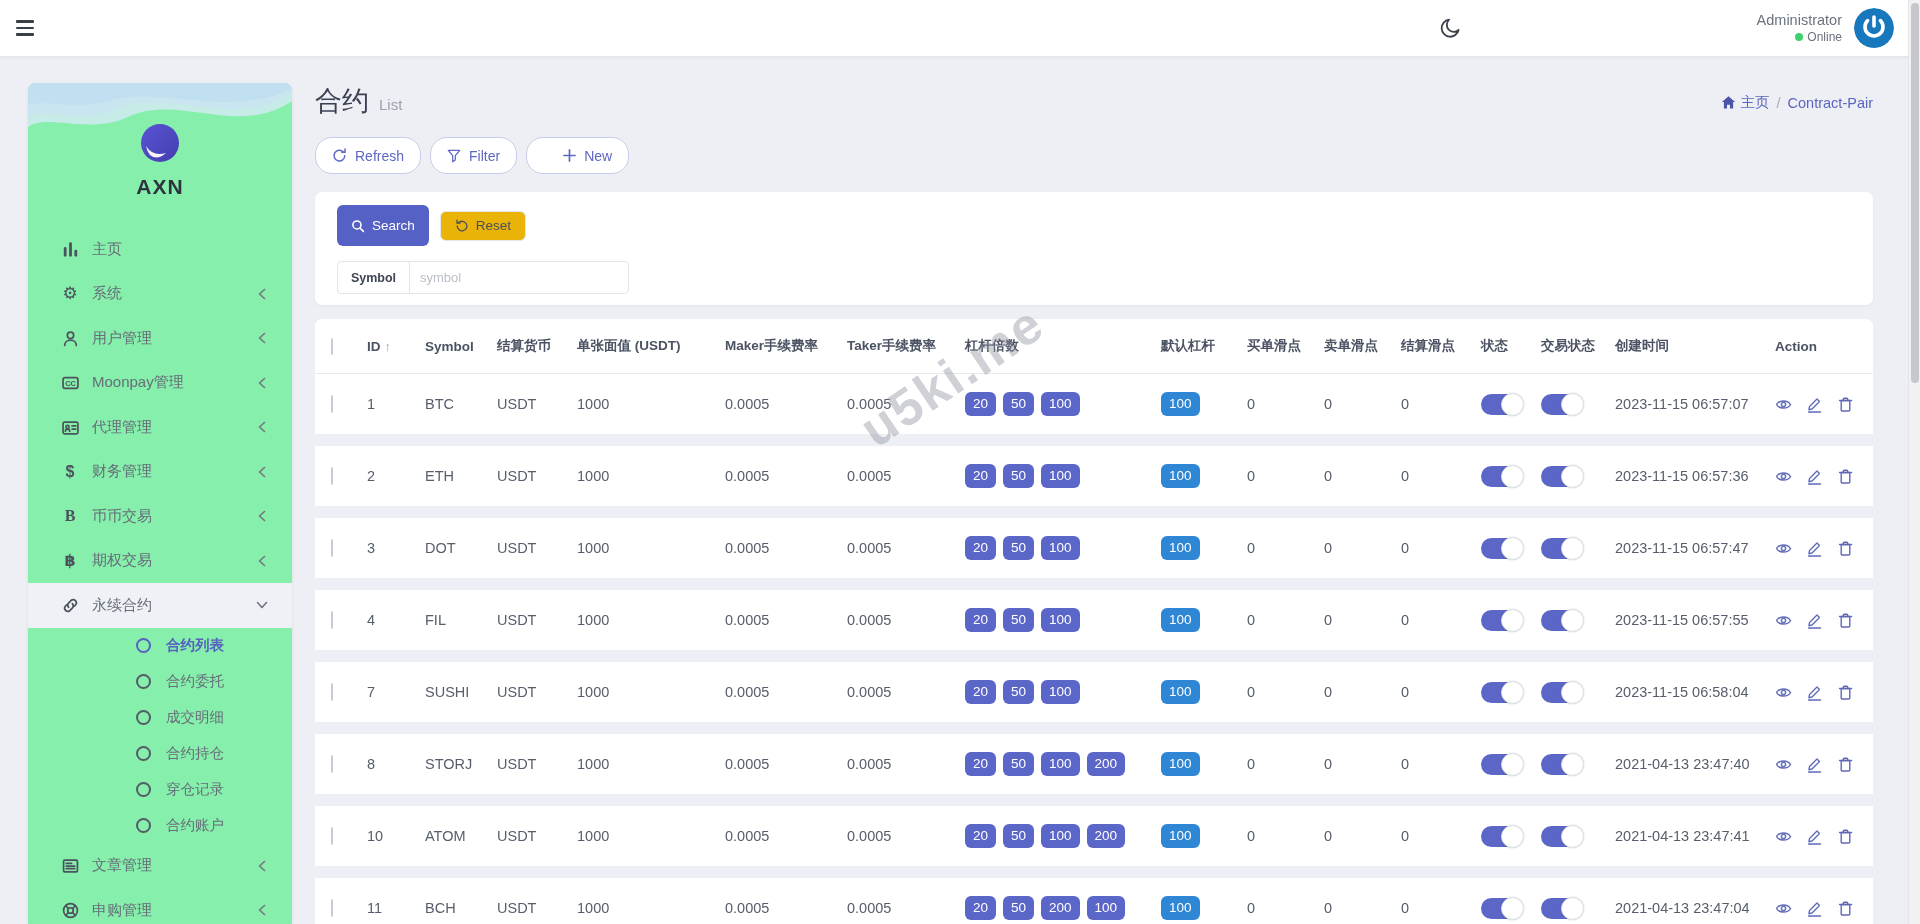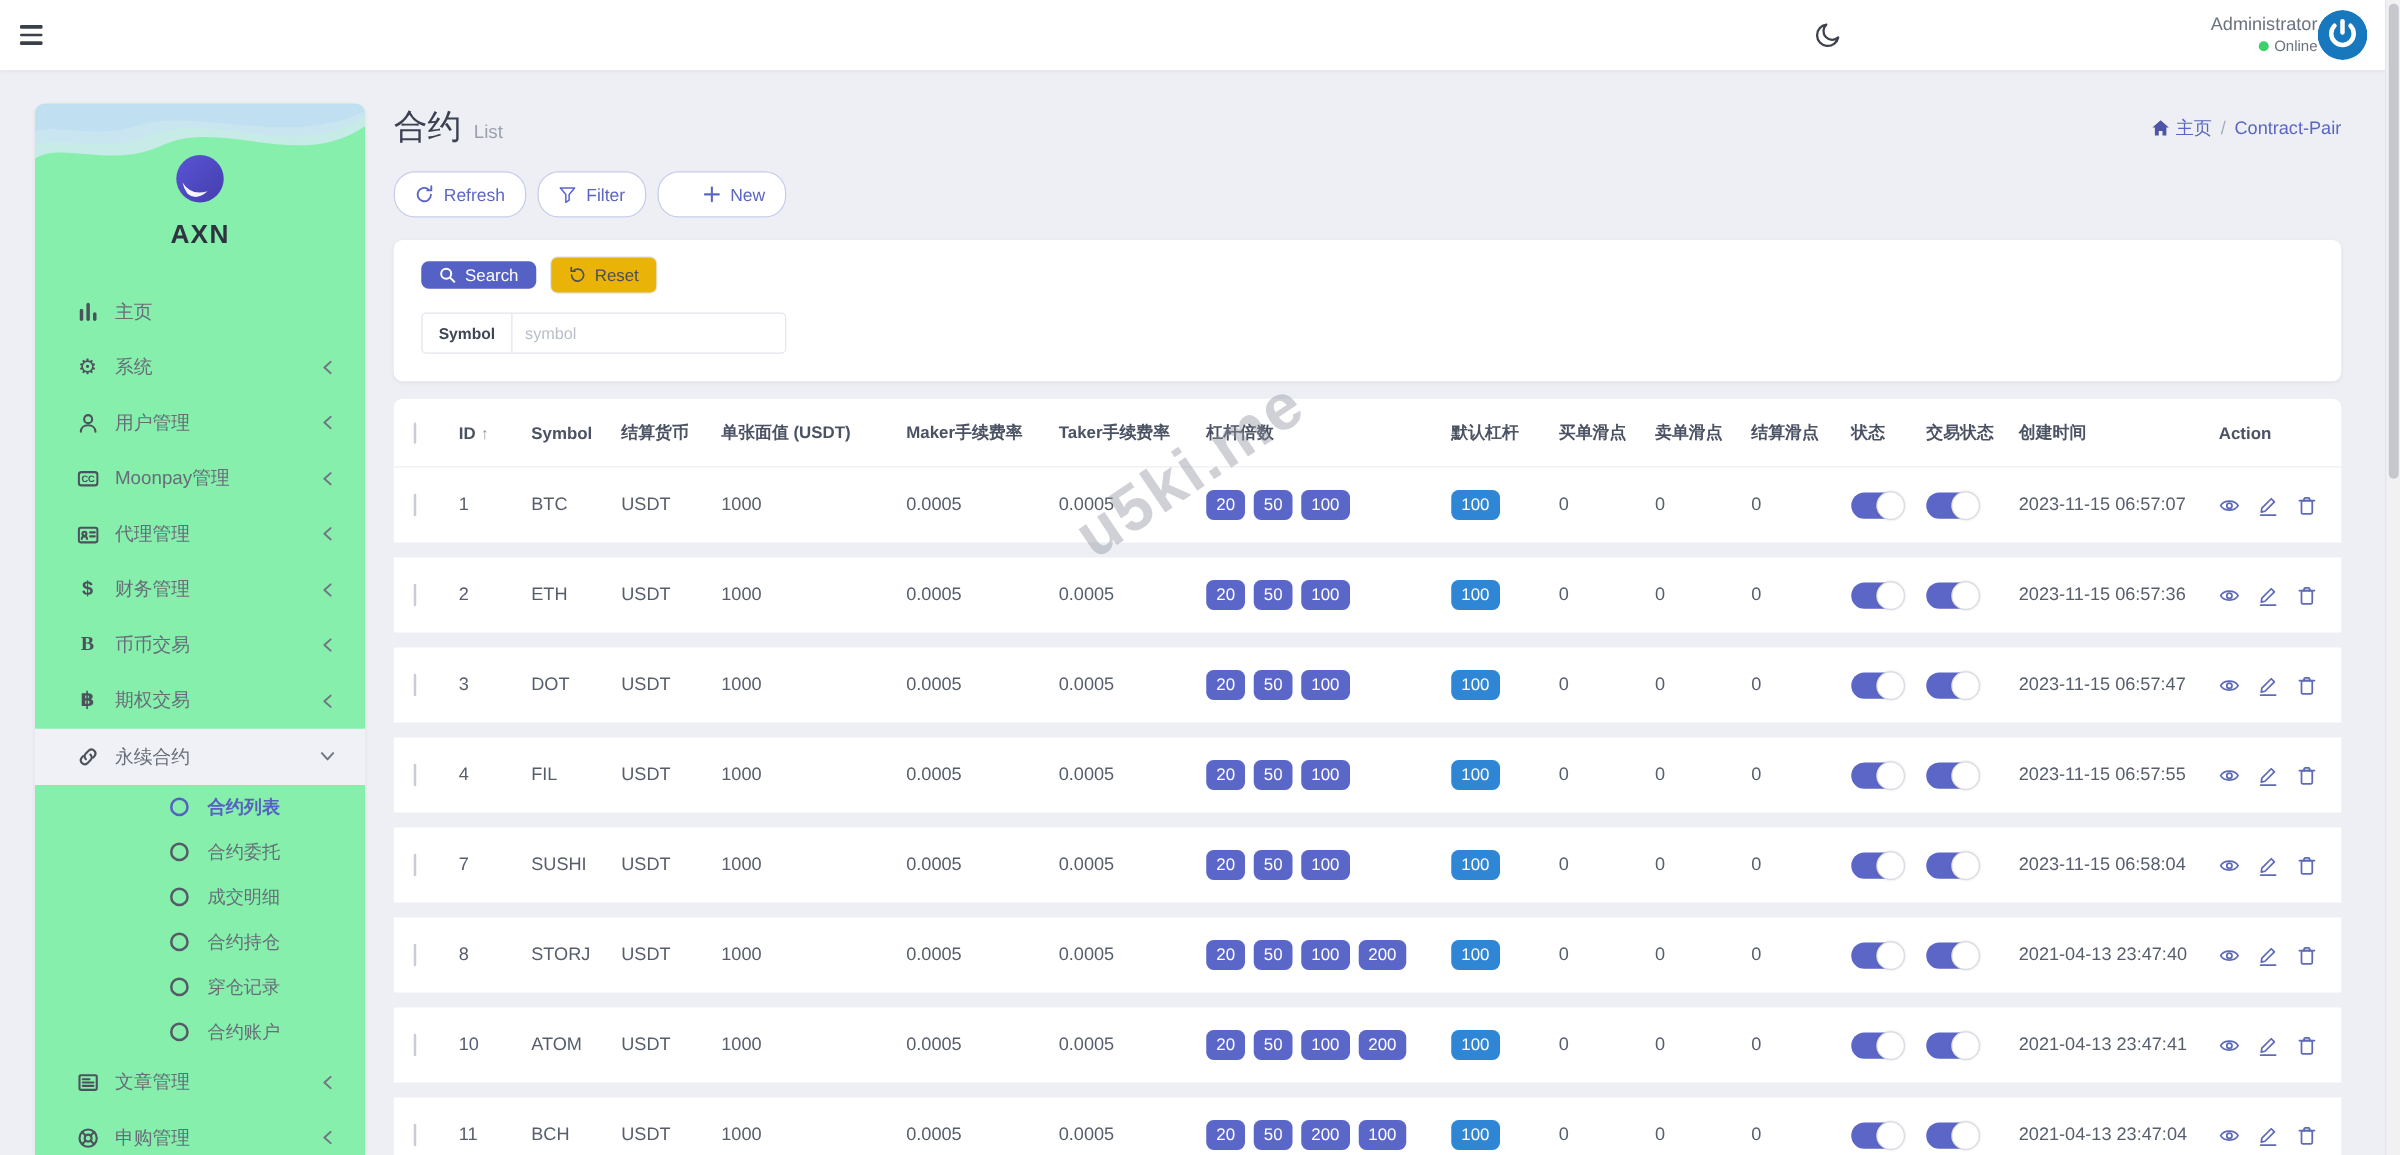--- a/index.html
+++ b/index.html
@@ -5,21 +5,21 @@
   * { box-sizing: border-box; margin: 0; padding: 0; }
   html,body { width:1920px; height:924px; overflow:hidden; }
   body { background:#edeff4; font-family:"Liberation Sans","DejaVu Sans",sans-serif; color:#4a5160; position:relative; }
 
   
   .topbar { position:absolute; top:0; left:0; width:1920px; height:56px; background:#fff; box-shadow:0 1px 4px rgba(20,25,60,.07); display:flex; align-items:center; z-index:5; }
   .hamburger { margin-left:16px; width:26px; height:26px; display:flex; flex-direction:column; justify-content:center; gap:4px; cursor:pointer; }
   .hamburger span { display:block; width:18px; height:2.4px; background:#3a3f48; border-radius:1px; }
   .tb-right { margin-left:auto; display:flex; align-items:center; padding-right:26px; }
   .moon { margin-right:295px; width:22px; height:22px; }
-  .user-block { text-align:right; line-height:1.25; }
+  .user-block { text-align:right; margin-right:12px; line-height:1.25; }
   .user-name { font-size:14.5px; color:#6a7280; }
   .user-status { font-size:12px; color:#6a7280; display:flex; align-items:center; justify-content:flex-end; gap:4px; }
   .dot { width:8px; height:8px; border-radius:50%; background:#3ecf6e; display:inline-block; }
   .avatar { width:40px; height:40px; border-radius:50%; overflow:hidden; cursor:pointer; }
 
   
   .scrollbar { position:absolute; top:0; right:0; width:12px; height:924px; background:#f1f1f4; border-left:1px solid #e4e5ea; z-index:9; }
   .scrollbar .thumb { position:absolute; top:3px; left:1.5px; width:8px; height:380px; background:#c5c7cd; border-radius:5px; }
 
   
@@ -49,21 +49,21 @@
   .breadcrumb .crumb { color:#5b66c0; cursor:pointer; display:flex; align-items:center; gap:5px; }
   .breadcrumb .sep { color:#a7adb8; }
 
   .toolbar { margin-top:18px; display:flex; align-items:center; }
   .btn-outline { height:37px; padding:0 16px; background:#fff; border:1px solid #c7cde9; border-radius:17px; color:#5d67c3; font-size:14px; display:flex; align-items:center; gap:8px; cursor:pointer; }
   .btn-outline + .btn-outline { margin-left:9px; }
   .btn-new { margin-left:auto;padding-left:36px; }
 
   .search-card { margin-top:18px; height:113px; background:#fff; border-radius:7px; box-shadow:0 1px 3px rgba(20,25,60,.05); padding:13px 22px; }
   .search-row { display:flex; align-items:center; }
-  .btn-search { height:22px; padding:0 14px; background:#5661c6; border:none; border-radius:6px; color:#fff; font-size:13.5px; display:flex; align-items:center; gap:7px; cursor:pointer; }
+  .btn-search { height:41px; padding:0 14px; background:#5661c6; border:none; border-radius:6px; color:#fff; font-size:13.5px; display:flex; align-items:center; gap:7px; cursor:pointer; }
   .btn-reset { height:30px; margin-left:11px; padding:0 14px; background:#eab308; border:1px solid #e4e6ec; border-radius:6px; color:#4a4f5a; font-size:13.5px; display:flex; align-items:center; gap:7px; cursor:pointer; }
   .symbol-group { margin-top:15px; width:292px; height:33px; border:1px solid #e2e5ec; border-radius:4px; display:flex; align-items:stretch; background:#fff; }
   .symbol-label { width:72px; display:flex; align-items:center; justify-content:center; font-size:12.5px; font-weight:bold; color:#3f4654; border-right:1px solid #e2e5ec; }
   .symbol-input { flex:1; border:none; outline:none; padding:0 10px; font-size:13px; color:#4a5160; background:transparent; }
   .symbol-input::placeholder { color:#b9bfc9; }
 
   
   .table-area { margin-top:14px; }
   .trow { display:grid; grid-template-columns:40px 58px 72px 80px 148px 122px 118px 196px 86px 77px 77px 80px 60px 74px 160px 1fr; align-items:center; }
   .thead { height:55px; background:#fff; border-radius:7px 7px 0 0; border-bottom:1px solid #e7e9f0; }

